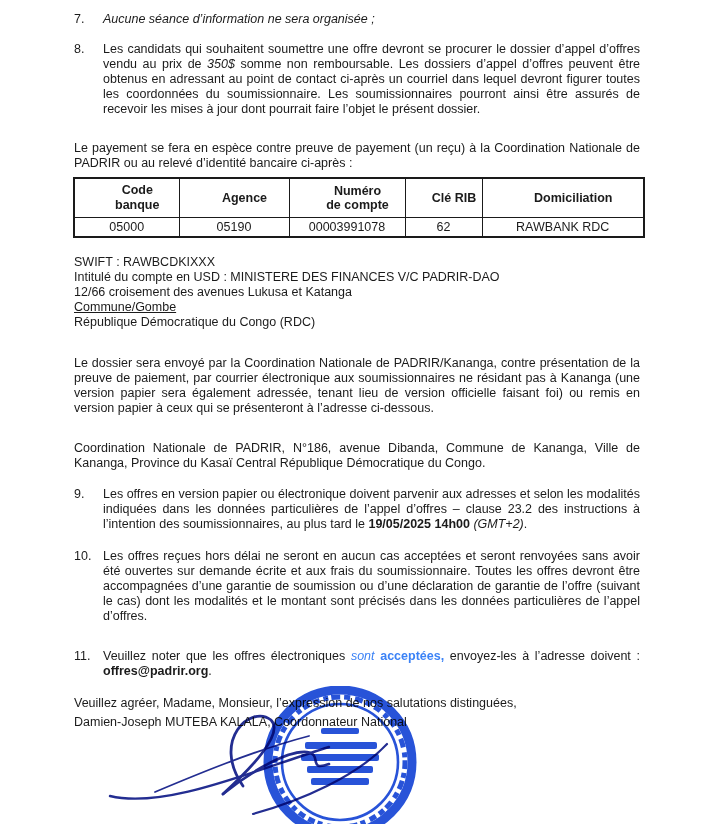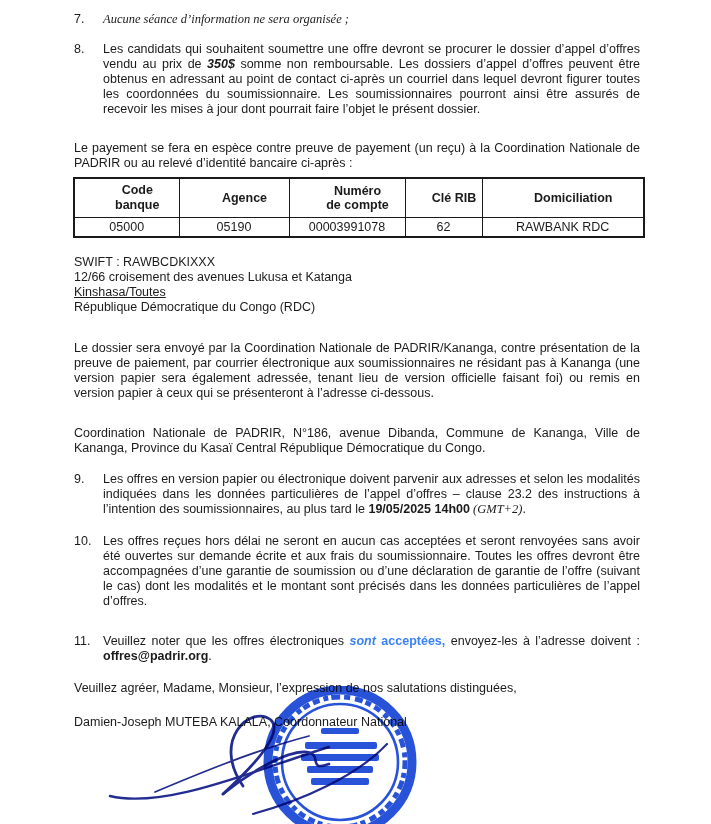--- a/index.html
+++ b/index.html
@@ -19,23 +19,23 @@
   .num{flex:0 0 29px;}
   .itext{flex:1;text-align:justify;}
   .para{text-align:justify;}
   .mb15{margin-bottom:15px;}
   .mb16{margin-bottom:16px;}
   .mb17{margin-bottom:17px;}
   .mb18{margin-bottom:6px;}
   .mb24{margin-bottom:24px;}
   .mb25{margin-bottom:25px;}
   .mb26{margin-bottom:26px;}
-  .it{font-style:italic;font-family:Liberation Serif, serif;}
+  .it{font-style:italic;}
   .b{font-weight:bold;}
-  .bi{font-weight:bold;font-style:italic;}
+  .bi{font-weight:normal;font-style:italic;}
   .u{text-decoration:underline;}
   .red{color:#3b82f6;}
   table.bank{
     border-collapse:collapse;
     table-layout:fixed;
     width:570px;
     margin-left:-1px;
   }
   table.bank th, table.bank td{
     border:1.4px solid #1a1a1a;
@@ -92,22 +92,23 @@
         <td>05190</td>
         <td>00003991078</td>
         <td>62</td>
         <td>RAWBANK RDC</td>
       </tr>
     </tbody>
   </table>
 
   <div class="mb26">
     <div>SWIFT : RAWBCDKIXXX</div>
+    <div>Intitulé du compte en USD : MINISTERE DES FINANCES V/C PADRIR-DAO</div>
     <div>12/66 croisement des avenues Lukusa et Katanga</div>
-    <div class="u">Kinshasa/Toutes</div>
+    <div class="u">Commune/Gombe</div>
     <div>République Démocratique du Congo (RDC)</div>
   </div>
 
   <p class="para mb25" style="margin-top:0;">Le dossier sera envoyé par la Coordination Nationale de PADRIR/Kananga, contre présentation de la preuve de paiement, par courrier électronique aux soumissionnaires ne résidant pas à Kananga (une version papier sera également adressée, tenant lieu de version officielle faisant foi) ou remis en version papier à ceux qui se présenteront à l’adresse ci-dessous.</p>
 
   <p class="para mb16" style="margin-top:0;">Coordination Nationale de PADRIR, N°186, avenue Dibanda, Commune de Kananga, Ville de Kananga, Province du Kasaï Central République Démocratique du Congo.</p>
 
   <div class="num-item mb17">
     <span class="num">9.</span>
     <div class="itext"><span>Les offres en version papier ou électronique doivent parvenir aux adresses et selon les modalités indiquées dans les données particulières de l’appel d’offres – clause 23.2 des instructions à l’intention des soumissionnaires, au plus tard le </span><span class="b">19/05/2025 14h00</span><span class="it"> (GMT+2)</span><span>.</span></div>

